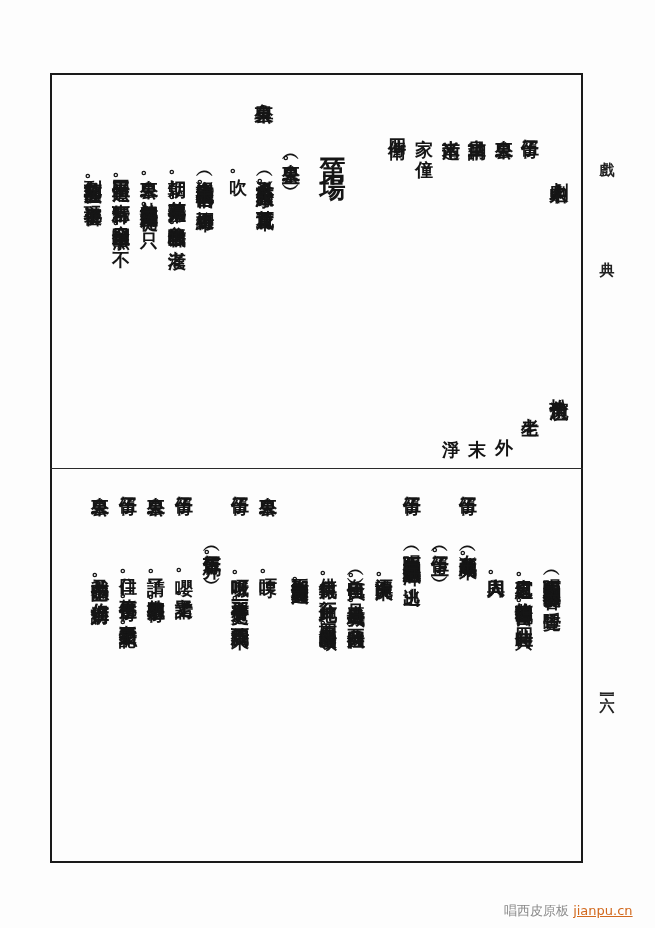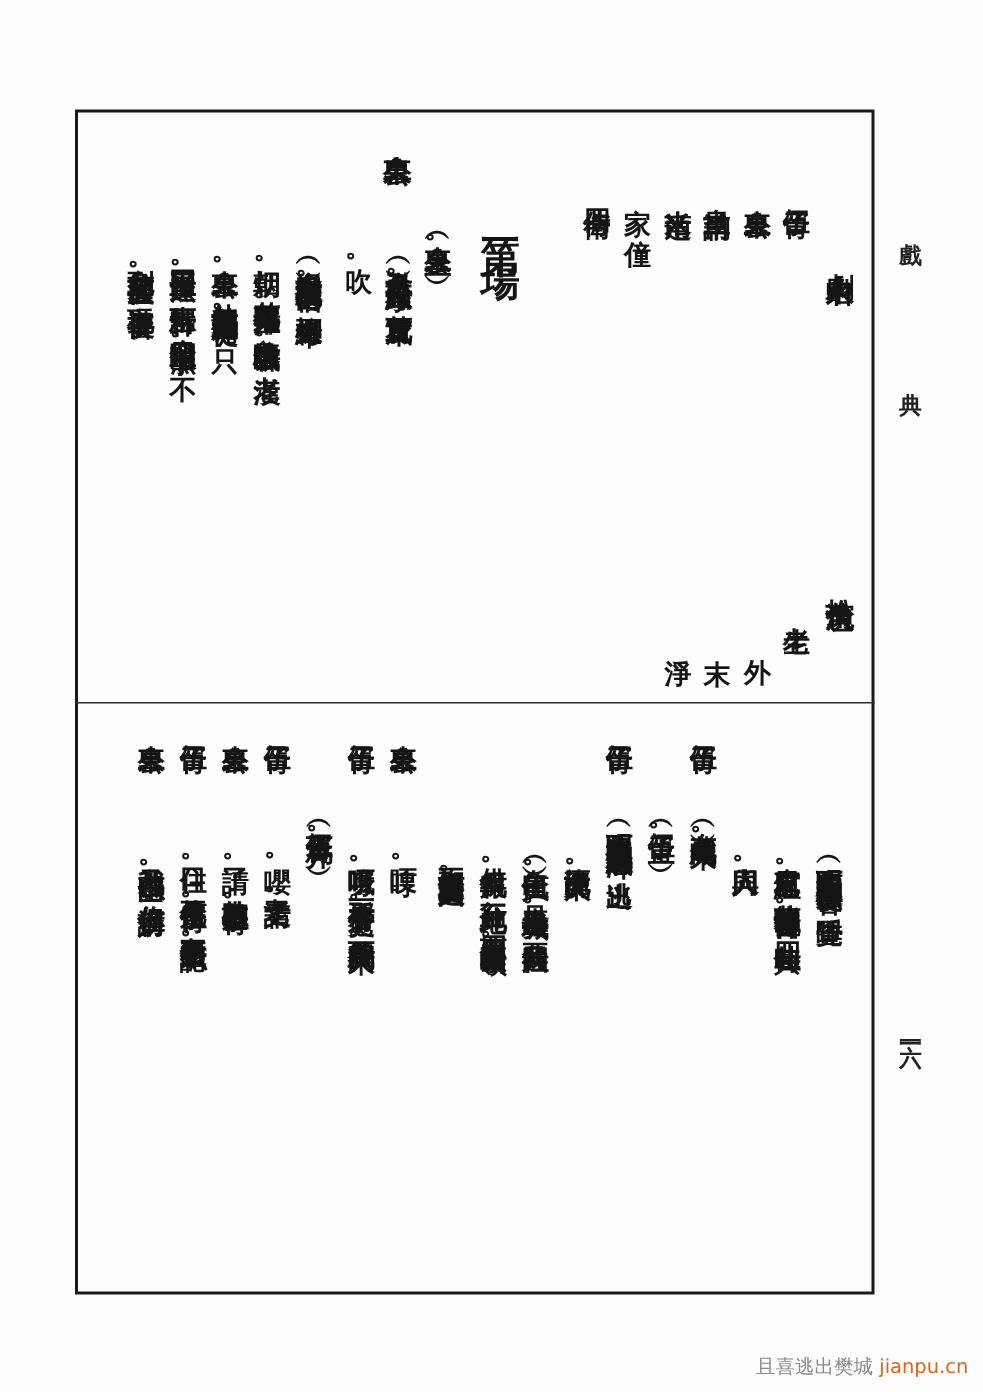--- a/index.html
+++ b/index.html
@@ -54,21 +54,21 @@
     }
     .watermark {
       position: absolute;
       left: 504px;
       top: 902px;
       font-family: "DejaVu Sans", "Liberation Sans", sans-serif;
       font-size: 13px;
       color: #8a8a8a;
       white-space: nowrap;
     }
-    .watermark .en { color: #d2691e; }
+    .watermark .en { color: #d2691e; text-decoration: underline; }
   </style>
 </head>
 <body>
 
 <div class="margin-text" style="left:597px; top:150px;">戲</div>
 <div class="margin-text" style="left:597px; top:250px;">典</div>
 <div class="margin-text" style="left:597px; top:688px; letter-spacing:-2px;">一一六</div>
 
 <div class="frame"></div>
 <div class="divider"></div>
@@ -136,15 +136,15 @@
   <div class="col small" style="left:145px; top:564px;">請了。來的敢是伍子胥。</div>
 
   <div class="col small" style="left:117px; top:482px;">伍子胥</div>
   <div class="col small" style="left:117px; top:564px;">住口。俺不是伍子胥。老丈不要錯認了。</div>
 
   <div class="col small" style="left:89px; top:482px;">東臯公</div>
   <div class="col small" style="left:89px; top:564px;">我乃山中隱士。你但講何妨。</div>
 </div>
 
 <div class="watermark">
-  <span>且喜逃出樊城</span>
+  <span>唱西皮原板</span>
   <span class="en">jianpu.cn</span>
 </div>
 
 </body></html>

